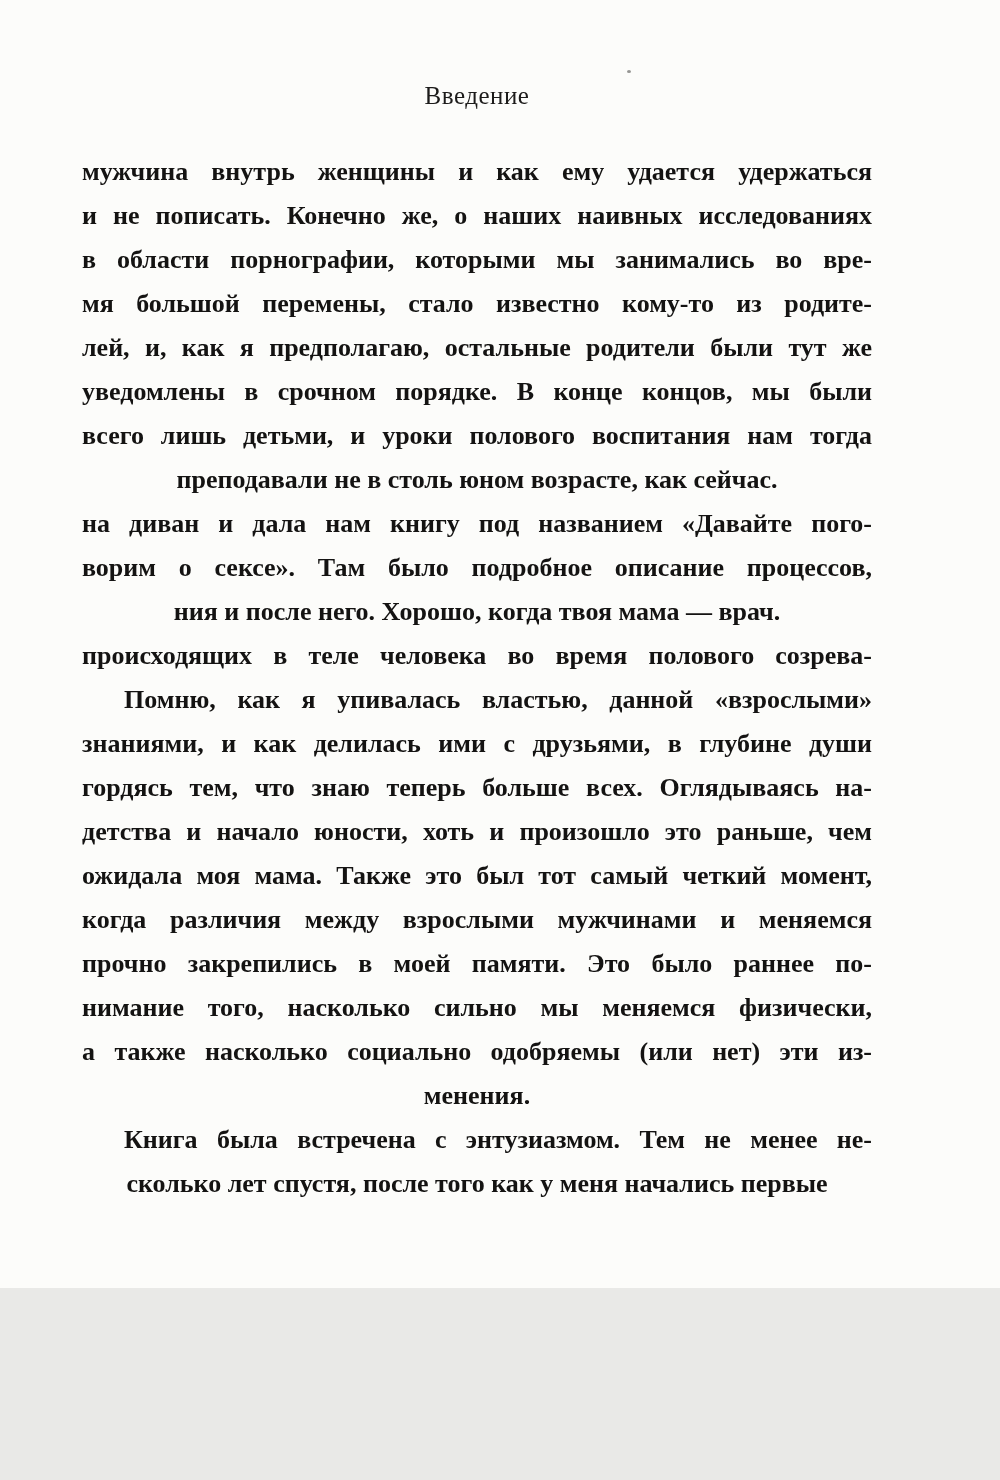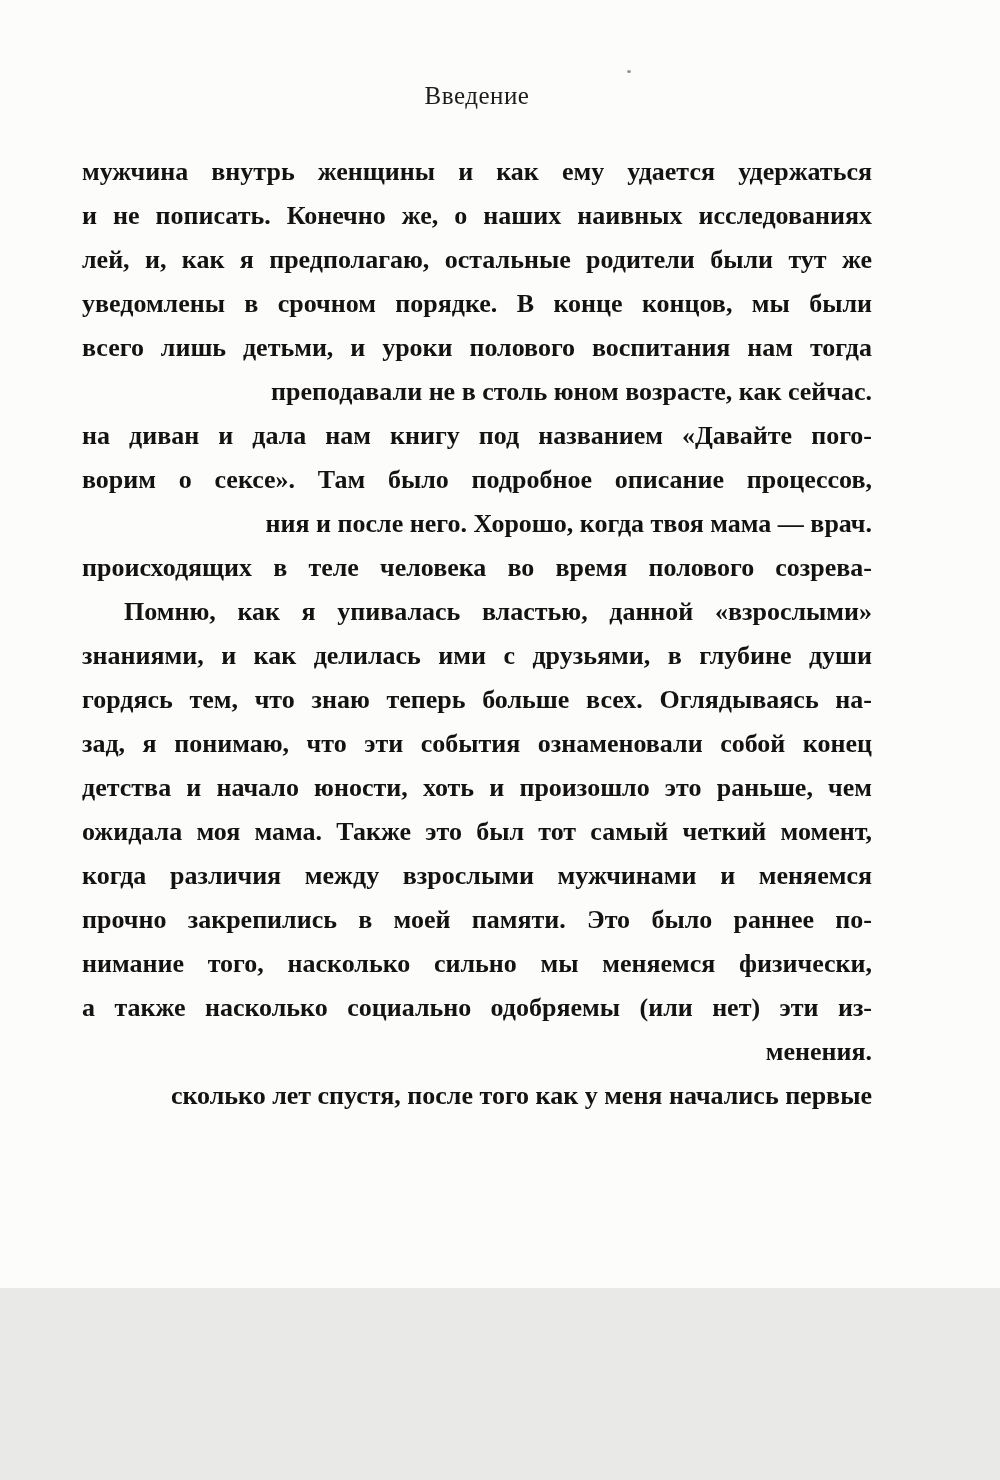--- a/index.html
+++ b/index.html
@@ -35,21 +35,21 @@
     width: 790px;
     font-size: 26px;
     font-weight: 700;
     line-height: 44px;
     color: #141312;
   }
   .paragraph {
     margin: 0;
   }
   .line {
-    text-align: right;
+    text-align: center;
     white-space: normal;
   }
   .line.just {
     text-align: justify;
     text-align-last: justify;
     -moz-text-align-last: justify;
   }
   .line.indent {
     text-indent: 42px;
   }
@@ -77,42 +77,44 @@
 </head>
 <body>
 
 <div class="page">
   <div class="speck"></div>
   <div class="running-header">Введение</div>
   <div class="text-body">
       <div class="paragraph">
         <div class="line just">мужчина внутрь женщины и как ему удается удержаться</div>
         <div class="line just">и не пописать. Конечно же, о наших наивных исследованиях</div>
+        <div class="line just">в области порнографии, которыми мы занимались во вре-</div>
+        <div class="line just">мя большой перемены, стало известно кому-то из родите-</div>
         <div class="line just">лей, и, как я предполагаю, остальные родители были тут же</div>
         <div class="line just">уведомлены в срочном порядке. В конце концов, мы были</div>
         <div class="line just">всего лишь детьми, и уроки полового воспитания нам тогда</div>
         <div class="line last">преподавали не в столь юном возрасте, как сейчас.</div>
       </div>
       <div class="paragraph">
         <div class="line just">на диван и дала нам книгу под названием «Давайте пого-</div>
         <div class="line just">ворим о сексе». Там было подробное описание процессов,</div>
         <div class="line last">ния и после него. Хорошо, когда твоя мама — врач.</div>
         <div class="line just">происходящих в теле человека во время полового созрева-</div>
       </div>
       <div class="paragraph">
         <div class="line just indent">Помню, как я упивалась властью, данной «взрослыми»</div>
         <div class="line just">знаниями, и как делилась ими с друзьями, в глубине души</div>
         <div class="line just">гордясь тем, что знаю теперь больше всех. Оглядываясь на-</div>
-        <div class="line just">зад, я понимаю, что эти события ознаменовали собой конец</div>
         <div class="line just">детства и начало юности, хоть и произошло это раньше, чем</div>
         <div class="line just">ожидала моя мама. Также это был тот самый четкий момент,</div>
         <div class="line just">когда различия между взрослыми мужчинами и меняемся</div>
         <div class="line just">прочно закрепились в моей памяти. Это было раннее по-</div>
         <div class="line just">нимание того, насколько сильно мы меняемся физически,</div>
         <div class="line just">а также насколько социально одобряемы (или нет) эти из-</div>
         <div class="line last">менения.</div>
       </div>
       <div class="paragraph">
+        <div class="line just indent">Книга была встречена с энтузиазмом. Тем не менее не-</div>
         <div class="line last">сколько лет спустя, после того как у меня начались первые</div>
       </div>
     </div>
   <div class="page-number">8</div>
 </div>
 
 </body></html>

